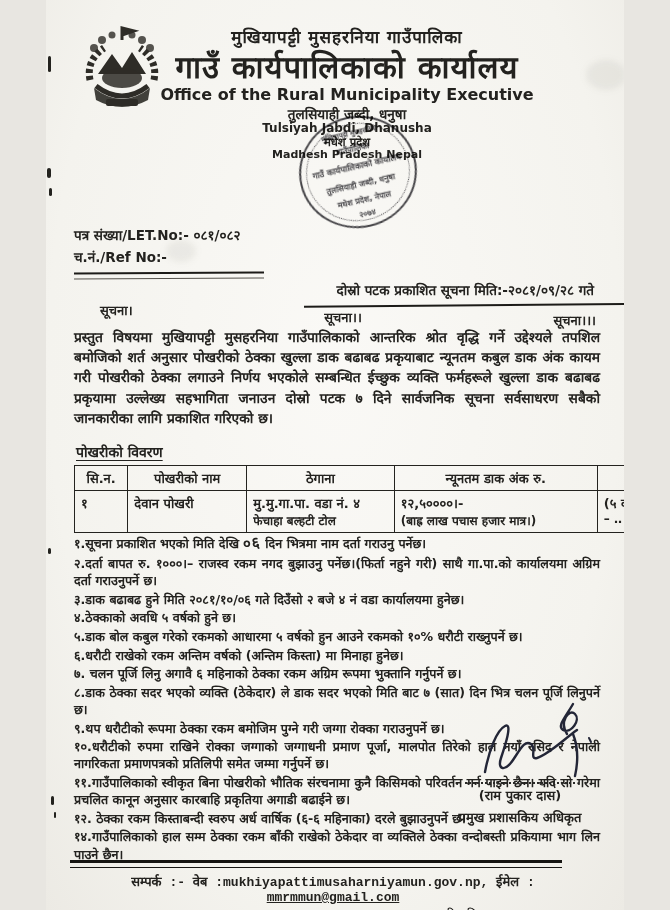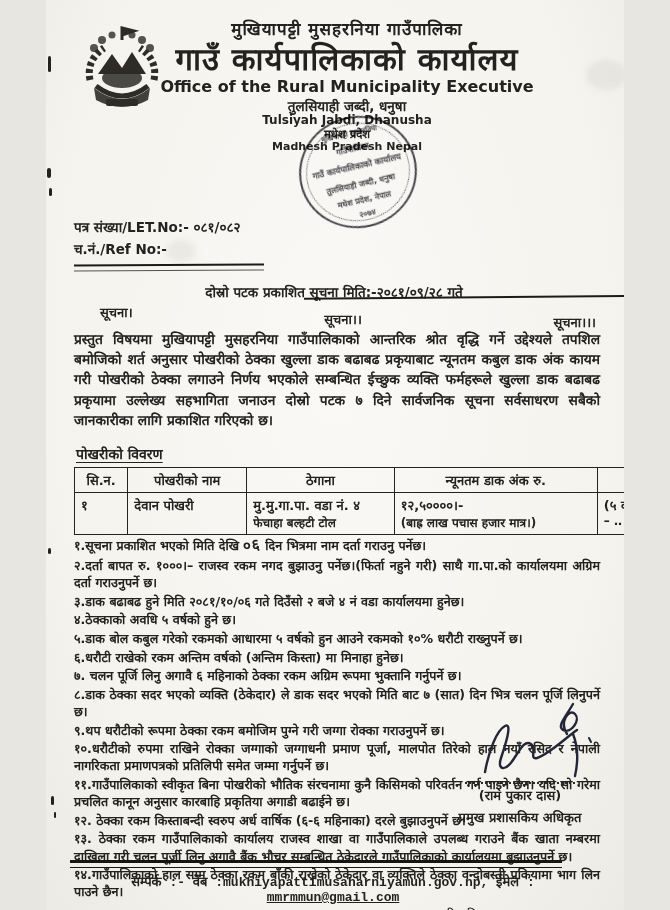--- a/index.html
+++ b/index.html
@@ -6,21 +6,21 @@
   .page{
     position:relative;
     width:578px;height:910px;
     margin:0 auto;
     background:#f6f5f1;
     background-image:radial-gradient(ellipse at 50% 40%, #faf9f6 0%, #f4f3ee 70%, #eceae4 100%);
     color:#23221f;
     font-family:"DejaVu Sans",sans-serif;
     overflow:hidden;
     box-sizing:border-box;
-    padding:20px 24px 0 28px;
+    padding:28px 24px 0 28px;
   }
   
   .logo{position:absolute;left:30px;top:26px;width:92px;height:96px;}
   .head{ text-align:center; line-height:1.15; margin-left:40px; margin-right:20px;}
   .head .np-small{font-size:17px;font-weight:700;letter-spacing:1px;}
   .head .en-small{font-size:12.5px;font-weight:700;}
   .head .np-big{font-size:31px;font-weight:700;letter-spacing:1px;margin:2px 0 1px 0;}
   .head .en-mid{font-size:16px;font-weight:700;}
   .head .addr-np{font-size:13.5px;font-weight:700;margin-top:2px;}
   .head .addr-en{font-size:12px;font-weight:700;}
@@ -50,21 +50,21 @@
   .meta .rule-left{
     width:190px;height:4px;margin-top:6px;
     border-top:2.5px solid #1c1b18;border-bottom:1px solid #55524c;
     transform:rotate(-.3deg);
   }
   .rule-long{
     position:absolute;left:230px;top:78px;width:408px;height:3px;
     border-top:2.2px solid #1c1b18;transform:rotate(-.5deg);
   }
   
-  .dateline{text-align:center;font-size:13.5px;font-weight:700;margin:12px 6px 0 0;}
+  .dateline{text-align:right;font-size:13.5px;font-weight:700;margin:2px 6px 0 0;}
   .suchana-row{display:flex;justify-content:space-between;font-size:13px;font-weight:700;margin:2px 4px 0 26px;}
   .suchana-row .c{transform:translateY(7px);text-align:right;}
   .suchana-row .r{transform:translateY(10px);}
   
   .subject{
     text-align:center;font-size:15.5px;font-weight:700;margin-top:12px;
     text-decoration:underline;text-underline-offset:3px;text-decoration-thickness:1.5px;
   }
   
   .intro{
@@ -220,21 +220,20 @@
     <div class="t">३.डाक बढाबढ हुने मिति २०८१/१०/०६ गते दिउँसो २ बजे ४ नं वडा कार्यालयमा हुनेछ।</div>
     <div class="t">४.ठेक्काको अवधि ५ वर्षको हुने छ।</div>
     <div class="t">५.डाक बोल कबुल गरेको रकमको आधारमा ५ वर्षको हुन आउने रकमको १०% धरौटी राख्नुपर्ने छ।</div>
     <div class="t">६.धरौटी राखेको रकम अन्तिम वर्षको (अन्तिम किस्ता) मा मिनाहा हुनेछ।</div>
     <div class="t">७. चलन पूर्जि लिनु अगावै ६ महिनाको ठेक्का रकम अग्रिम रूपमा भुक्तानि गर्नुपर्ने छ।</div>
     <div class="t">८.डाक ठेक्का सदर भएको व्यक्ति (ठेकेदार) ले डाक सदर भएको मिति बाट ७ (सात) दिन भित्र चलन पूर्जि लिनुपर्ने छ।</div>
     <div class="t">९.थप धरौटीको रूपमा ठेक्का रकम बमोजिम पुग्ने गरी जग्गा रोक्का गराउनुपर्ने छ।</div>
     <div class="t">१०.धरौटीको रुपमा राखिने रोक्का जग्गाको जग्गाधनी प्रमाण पूर्जा, मालपोत तिरेको हाल नयाँ रसिद र नेपाली नागरिकता प्रमाणपत्रको प्रतिलिपी समेत जम्मा गर्नुपर्ने छ।</div>
     <div class="t">११.गाउँपालिकाको स्वीकृत बिना पोखरीको भौतिक संरचनामा कुनै किसिमको परिवर्तन गर्न पाइने छैन। यदि सो गरेमा प्रचलित कानून अनुसार कारबाहि प्रकृतिया अगाडी बढाईने छ।</div>
     <div class="t">१२. ठेक्का रकम किस्ताबन्दी स्वरुप अर्ध वार्षिक (६-६ महिनाका) दरले बुझाउनुपर्ने छ।</div>
-    <div class="t">१३. ठेक्का रकम गाउँपालिकाको कार्यालय राजस्व शाखा वा गाउँपालिकाले उपलब्ध गराउने बैंक खाता नम्बरमा दाखिला गरी चलन पूर्जी लिनु अगावै बैंक भौचर सम्बन्धित ठेकेदारले गाउँपालिकाको कार्यालयमा बुझाउनुपर्ने छ।</div>
     <div class="t">१४.गाउँपालिकाको हाल सम्म ठेक्का रकम बाँकी राखेको ठेकेदार वा व्यक्तिले ठेक्का वन्दोबस्ती प्रकियामा भाग लिन पाउने छैन।</div>
 
   </div>
 
   <div class="sigblock">
     <svg width="150" height="92" viewBox="0 0 150 92">
       <g fill="none" stroke="#232637" stroke-width="2.4" stroke-linecap="round">
         <path d="M128 4 C120 18 112 26 118 30 C126 34 136 20 130 14 C124 8 114 22 122 34"></path>
         <path d="M40 72 C44 50 52 30 60 26 C68 22 60 46 56 58 C52 70 60 72 68 60 C76 48 80 40 86 44 C92 48 84 60 92 58 C104 54 118 40 132 30"></path>
         <path d="M128 34 C132 44 134 58 130 76"></path>

